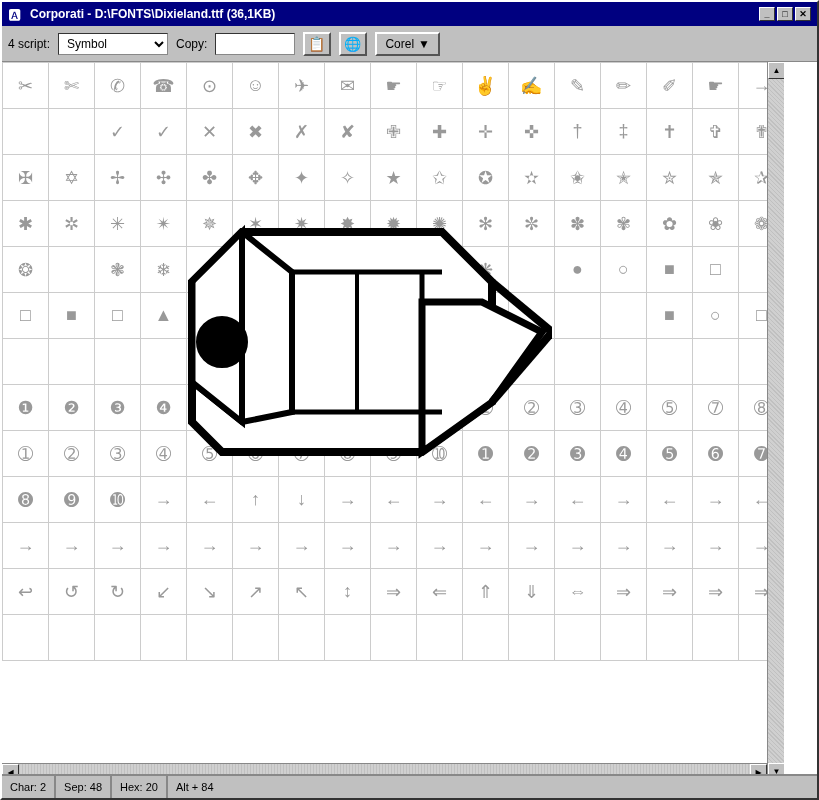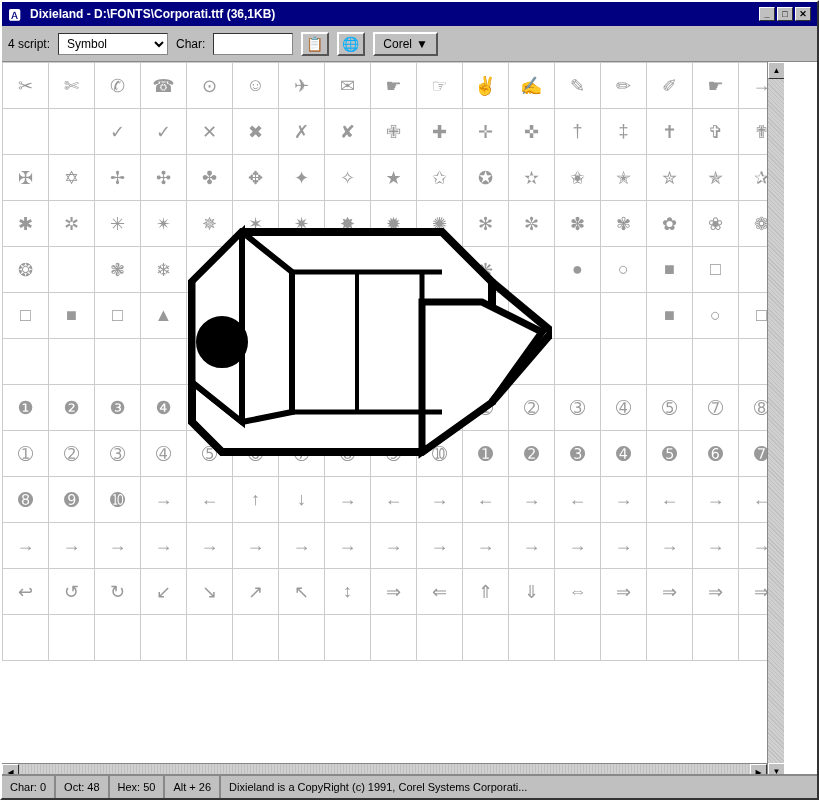--- a/index.html
+++ b/index.html
@@ -233,35 +233,35 @@
     }
   </style>
 </head>
 <body>
 
 <div class="window">
 
   <div class="title-bar">
     <div class="title-bar-left">
       <span class="title-icon">🅰</span>
-      <span class="title-text">Dixieland - D:\FONTS\Corporati.ttf (36,1KB)</span>
+      <span class="title-text">Corporati - D:\FONTS\Dixieland.ttf (36,1KB)</span>
     </div>
     <div class="title-controls">
       <div class="title-btn">_</div>
       <div class="title-btn">□</div>
       <div class="title-btn">✕</div>
     </div>
   </div>
 
   <div class="toolbar">
     <span class="toolbar-label">4 script:</span>
     <select class="toolbar-select">
       <option>Symbol</option>
     </select>
-    <span class="toolbar-copy-label">Char:</span>
+    <span class="toolbar-copy-label">Copy:</span>
     <input class="toolbar-copy-input" type="text" value="" style="">
     <div class="toolbar-copy-btn">
       <span>📋</span>
     </div>
     <div class="toolbar-globe-btn">
       <span>🌐</span>
     </div>
     <div class="toolbar-more-btn">
       <span>Corel</span>
       <span>▼</span>
@@ -533,19 +533,18 @@
 
       <div class="bottom-scroll">
         <div class="scroll-btn">◀</div>
         <div class="scroll-track" style="flex:1; height:17px; background: repeating-linear-gradient(90deg, #c0c0c0, #c0c0c0 1px, #d0d0d0 1px, #d0d0d0 3px);"></div>
         <div class="scroll-btn">▶</div>
       </div>
     </div>
   </div>
 
   <div class="status-bar">
-    <div class="status-section">Char: 0</div>
-    <div class="status-section">Oct: 48</div>
-    <div class="status-section">Hex: 50</div>
-    <div class="status-section">Alt + 26</div>
-    <div class="status-section">Dixieland is a CopyRight (c) 1991, Corel Systems Corporati...</div>
+    <div class="status-section">Char: 2</div>
+    <div class="status-section">Sep: 48</div>
+    <div class="status-section">Hex: 20</div>
+    <div class="status-section">Alt + 84</div>
   </div>
 </div>
 
 </body></html>

